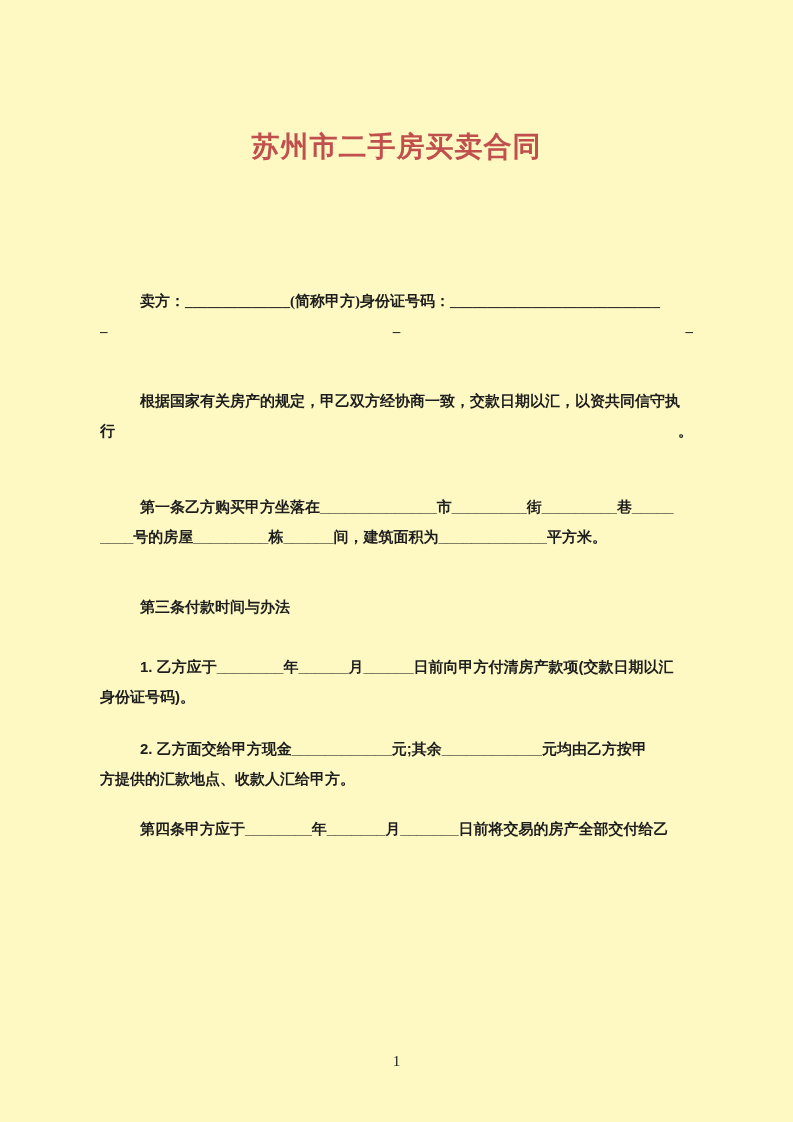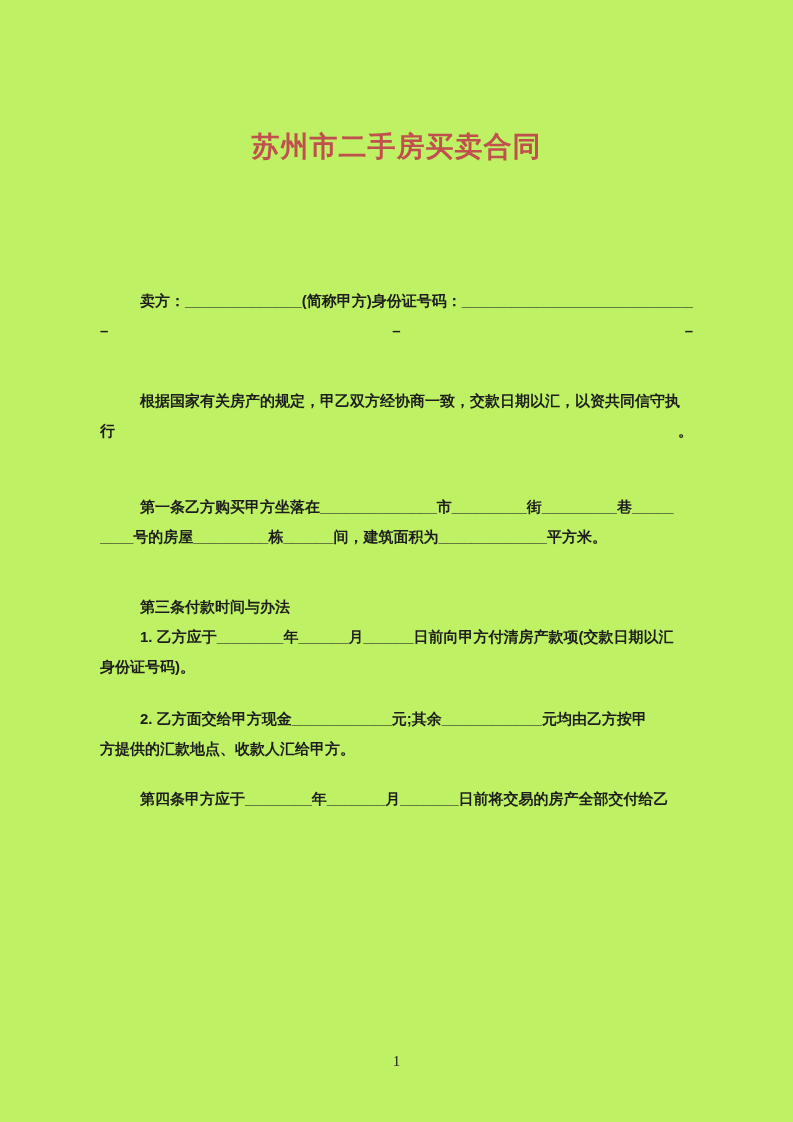--- a/index.html
+++ b/index.html
@@ -5,21 +5,21 @@
   html, body {
     margin: 0;
     padding: 0;
     background: #ffffff;
   }
   .page {
     position: relative;
     width: 793px;
     height: 1122px;
     margin: 0 auto;
-    background: #bef264;
+    background: #fef9c3;
     box-sizing: border-box;
     padding: 128px 100px 0 100px;
     overflow: hidden;
     font-family: "Liberation Sans", "DejaVu Sans", sans-serif;
     color: #1d1d1d;
     font-weight: 700;
     font-size: 15px;
   }
   .doc-title {
     text-align: center;
@@ -33,26 +33,26 @@
     height: 30px;
     white-space: nowrap;
     overflow: hidden;
   }
   .indent { text-indent: 40px; }
   .spread {
     display: flex;
     justify-content: space-between;
     align-items: center;
   }
-  .block-seller   { margin-bottom: 40px; }
+  .block-seller   { margin-bottom: 40px; font-family: Liberation Serif, serif; }
   .block-buyer    { margin-bottom: 36px; }
   .block-preamble { margin-bottom: 46px; }
   .block-c1       { margin-bottom: 40px; }
   .block-c2       { margin-bottom: 30px; }
-  .block-c3head   { }
+  .block-c3head   { margin-bottom: 30px; }
   .block-item1    { margin-bottom: 22px; }
   .block-item2    { margin-bottom: 20px; }
   .block-c4       { margin-bottom: 14px; }
   .page-number {
     position: absolute;
     bottom: 52px;
     left: 0;
     width: 100%;
     text-align: center;
     font-weight: 400;

